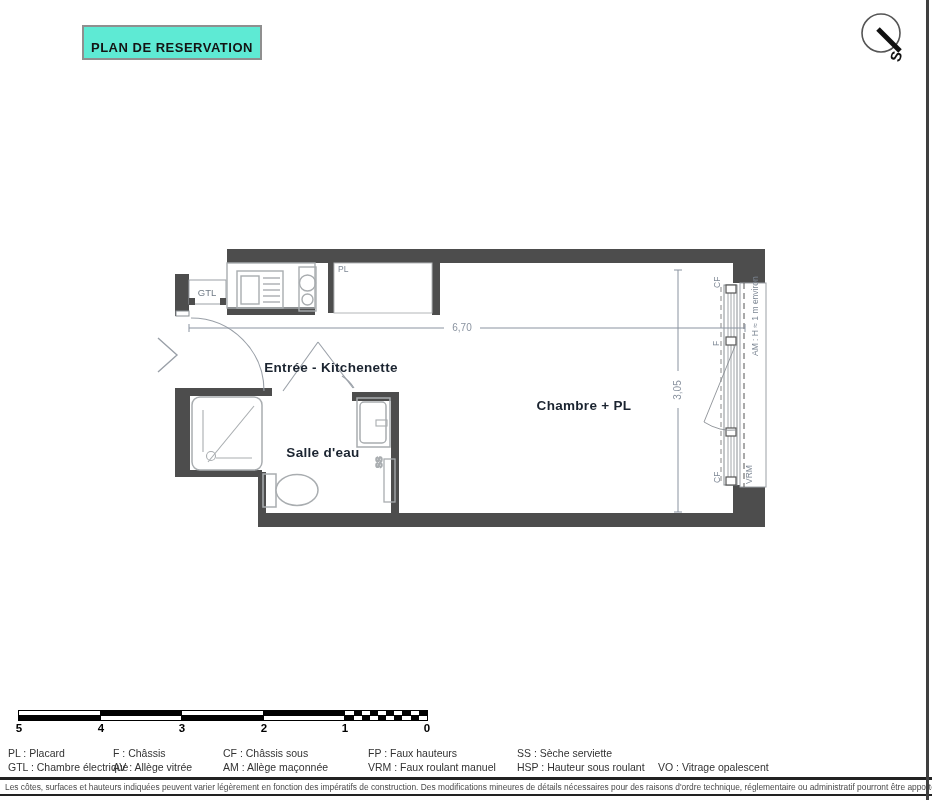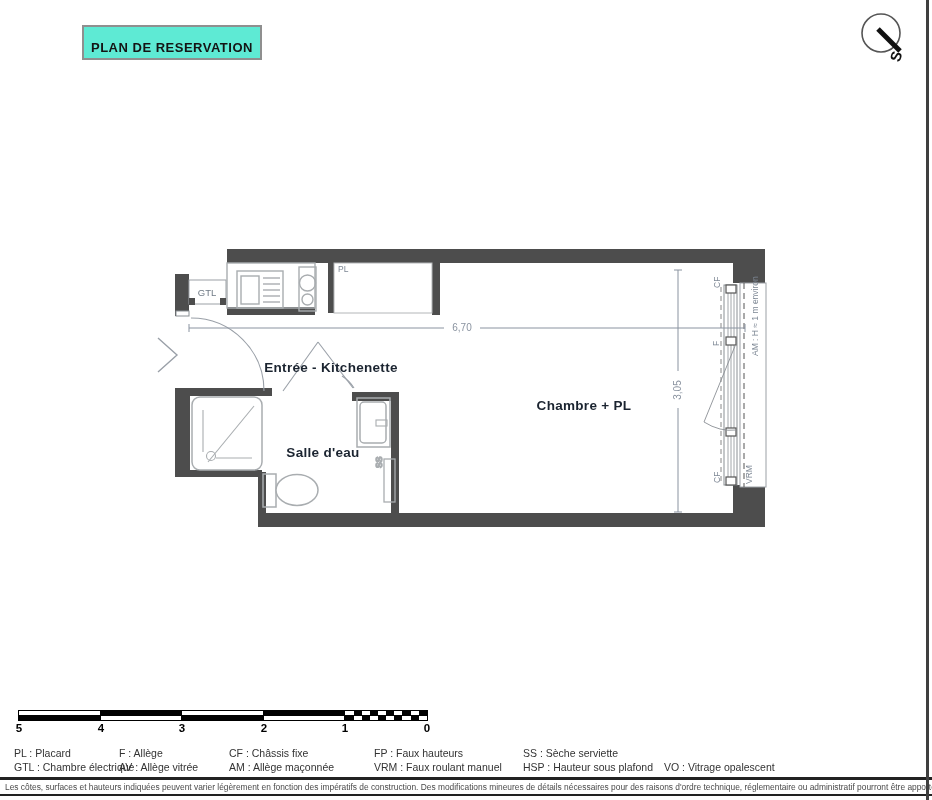--- a/index.html
+++ b/index.html
@@ -17,21 +17,21 @@
   .sb-seg{width:81.6px;height:9px;display:flex;flex-direction:column;border-right:1px solid #000;box-sizing:border-box;}
   .sb-seg:last-child{border-right:none;}
   .sb-half{height:4.5px;box-sizing:border-box;}
   .k{background:#000;} .w{background:#fff;}
   .sb-top{border-bottom:1px solid #000;}
   .checker{flex-direction:row !important;}
   .ck-col{width:8.16px;display:flex;flex-direction:column;}
   .sb-ticks{position:absolute;left:0px;top:722px;width:460px;height:14px;}
   .sb-ticks span{position:absolute;transform:translateX(-50%);font-size:11.5px;font-weight:bold;color:#000;}
   
-  .legend-item{position:absolute;font-size:10.5px;color:#333;white-space:nowrap;margin-left:6px;}
+  .legend-item{position:absolute;font-size:10.5px;color:#333;white-space:nowrap;}
   
   .rule{position:absolute;left:0;width:932px;background:#222;}
   .footnote{position:absolute;left:5px;top:782px;width:860px;font-size:8.4px;color:#4a4a4a;white-space:nowrap;}
   .edge-line{position:absolute;left:926px;top:0;width:3px;height:800px;background:#3f3f3f;}
   
   text{font-family:"Liberation Sans",sans-serif;}
   .room-lbl{font-size:13.5px;font-weight:bold;fill:#1b2430;letter-spacing:.3px;}
   .sm-lbl{font-size:8.5px;fill:#7d8794;}
   .dim-lbl{font-size:10px;fill:#8a93a0;}
   .gtl-lbl{font-size:9.5px;fill:#6f7a85;}
@@ -235,29 +235,29 @@
     <span style="left:19px">5</span>
     <span style="left:101px">4</span>
     <span style="left:182px">3</span>
     <span style="left:264px">2</span>
     <span style="left:345px">1</span>
     <span style="left:427px">0</span>
   </div>
 
   <div>
     <span class="legend-item" style="left:8px;top:747px">PL : Placard</span>
-    <span class="legend-item" style="left:113px;top:747px">F : Allège</span>
-    <span class="legend-item" style="left:223px;top:747px">CF : Châssis fixe</span>
+    <span class="legend-item" style="left:113px;top:747px">F : Châssis</span>
+    <span class="legend-item" style="left:223px;top:747px">CF : Châssis sous</span>
     <span class="legend-item" style="left:368px;top:747px">FP : Faux hauteurs</span>
     <span class="legend-item" style="left:517px;top:747px">SS : Sèche serviette</span>
     <span class="legend-item" style="left:8px;top:761px">GTL : Chambre électrique</span>
     <span class="legend-item" style="left:113px;top:761px">AV : Allège vitrée</span>
     <span class="legend-item" style="left:223px;top:761px">AM : Allège maçonnée</span>
     <span class="legend-item" style="left:368px;top:761px">VRM : Faux roulant manuel</span>
-    <span class="legend-item" style="left:517px;top:761px">HSP : Hauteur sous plafond</span>
+    <span class="legend-item" style="left:517px;top:761px">HSP : Hauteur sous roulant</span>
     <span class="legend-item" style="left:658px;top:761px">VO : Vitrage opalescent</span>
   </div>
 
   <div class="rule" style="top:777px;height:3px"></div>
   <div class="footnote">Les côtes, surfaces et hauteurs indiquées peuvent varier légèrement en fonction des impératifs de construction. Des modifications mineures de détails nécessaires pour des raisons d'ordre technique, réglementaire ou administratif pourront être apportées sur les plans. Seuls les plans déposés au rang des minutes du notaire font foi.</div>
   <div class="rule" style="top:794px;height:2px"></div>
 
   <div class="edge-line"></div>
 </div>
 

